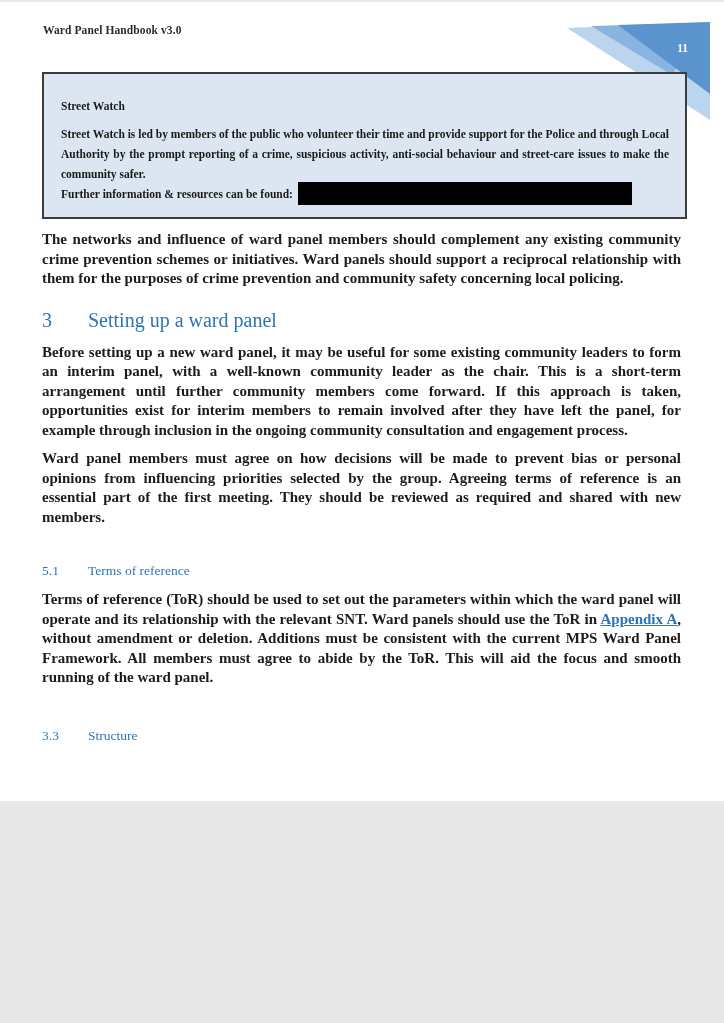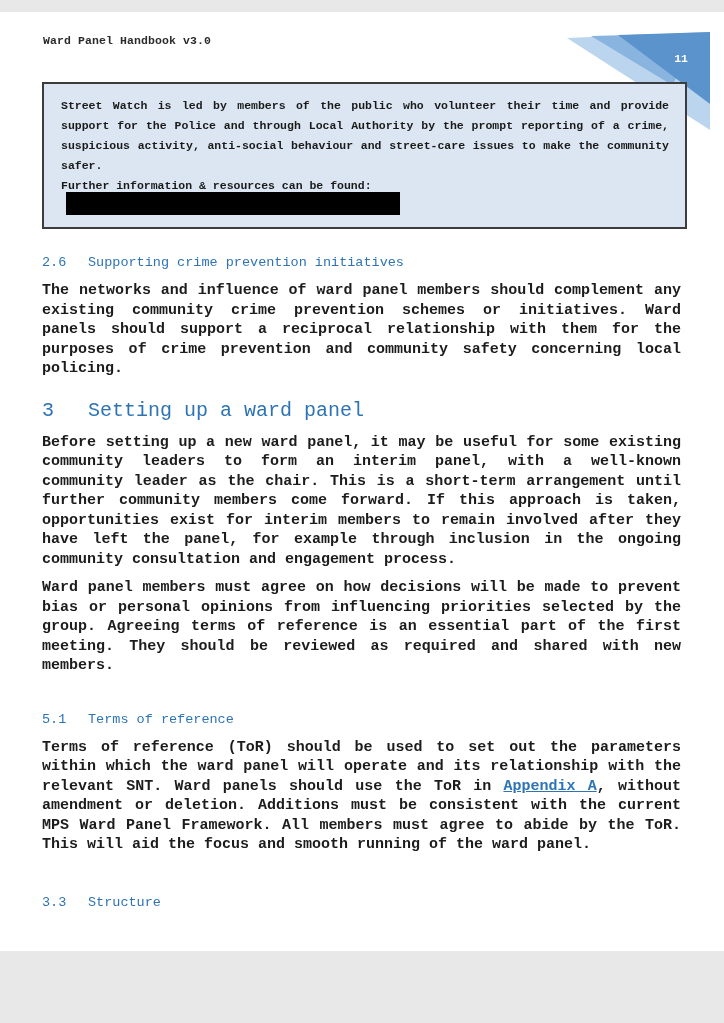--- a/index.html
+++ b/index.html
@@ -1,25 +1,25 @@
 <!DOCTYPE html>
 <html><head>
 <meta charset="utf-8">
 <style>
   * { margin: 0; padding: 0; box-sizing: border-box; }
   html, body { background: #e8e8e8; }
   .page {
     position: relative;
     width: 724px;
-    height: 939px;
+    height: 799px;
     background: #ffffff;
-    font-family: Liberation Mono, monospace;
+    font-family: Liberation Serif, serif;
     color: #1f1f1f;
     overflow: hidden;
-    margin: 12px auto;
+    margin: 2px auto;
   }
   
   .doc-header {
     position: absolute;
     top: 22px;
     left: 43px;
     font-size: 11.5px;
     font-weight: 600;
     color: #2b2b2b;
     letter-spacing: 0.1px;
@@ -132,27 +132,27 @@
   <div class="doc-header">Ward Panel Handbook v3.0</div>
 
   <svg class="corner-swoosh" viewBox="0 0 156 122" xmlns="http://www.w3.org/2000/svg">
     <polygon points="13,11 156,5 156,103" fill="#bcd5ee"></polygon>
     <polygon points="37,9 150,6 118,58" fill="#8ab4e0"></polygon>
     <polygon points="64,8 156,5 156,77" fill="#5b93cd"></polygon>
   </svg>
   <div class="page-number">11</div>
 
   <div class="callout">
+    <div class="callout-title">Street Watch</div>
     <div class="callout-body">Street Watch is led by members of the public who volunteer their time and provide support for the Police and through Local Authority by the prompt reporting of a crime, suspicious activity, anti-social behaviour and street-care issues to make the community safer.</div>
     <div><span class="callout-more">Further information &amp; resources can be found:</span><span class="redaction-bar"></span></div>
   </div>
 
   <div class="content">
 
-    <div class="h2 mt-h26"><span class="sec-num">2.6</span><span>Supporting crime prevention initiatives</span></div>
     <p class="para mt-p26">The networks and influence of ward panel members should complement any existing community crime prevention schemes or initiatives. Ward panels should support a reciprocal relationship with them for the purposes of crime prevention and community safety concerning local policing.</p>
 
     <div class="h1 mt-h3"><span class="sec-num">3</span><span>Setting up a ward panel</span></div>
 
     <p class="para mt-p31">Before setting up a new ward panel, it may be useful for some existing community leaders to form an interim panel, with a well-known community leader as the chair. This is a short-term arrangement until further community members come forward. If this approach is taken, opportunities exist for interim members to remain involved after they have left the panel, for example through inclusion in the ongoing community consultation and engagement process.</p>
     <p class="para mt-p31b">Ward panel members must agree on how decisions will be made to prevent bias or personal opinions from influencing priorities selected by the group. Agreeing terms of reference is an essential part of the first meeting. They should be reviewed as required and shared with new members.</p>
 
     <div class="h2 mt-h32"><span class="sec-num">5.1</span><span>Terms of reference</span></div>
     <p class="para mt-p32"><span>Terms of reference (ToR) should be used to set out the parameters within which the ward panel will operate and its relationship with the relevant SNT. Ward panels should use the ToR in </span><a class="appendix-link">Appendix A</a><span>, without amendment or deletion. Additions must be consistent with the current MPS Ward Panel Framework. All members must agree to abide by the ToR. This will aid the focus and smooth running of the ward panel.</span></p>
 

